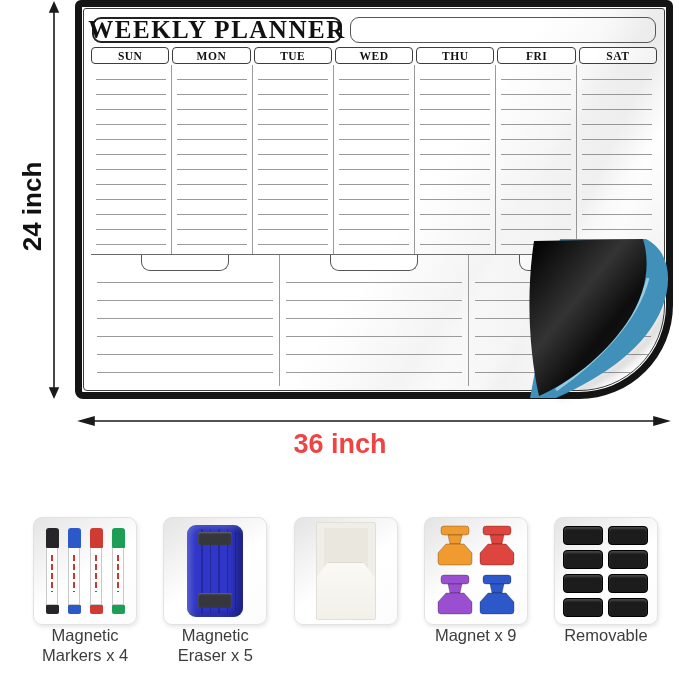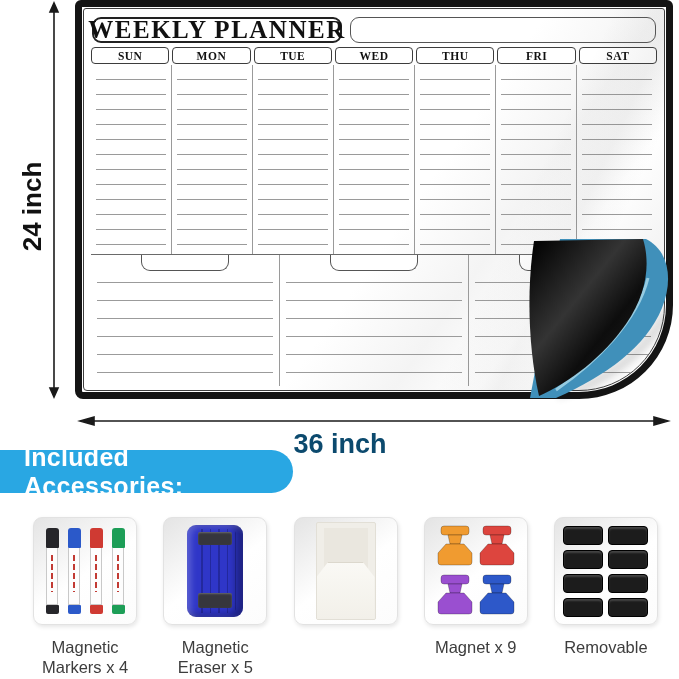--- a/index.html
+++ b/index.html
@@ -39,34 +39,34 @@
   .bottom-col:last-child{border-right:none;}
   .tab{position:absolute;top:0;left:50%;transform:translateX(-50%);width:86px;height:15px;
          background:#fff;border:1px solid #555;border-top:none;border-radius:0 0 9px 9px;}
 
   
   .overlay-svg{position:absolute;left:0;top:0;width:679px;height:679px;pointer-events:none;}
 
   .dim-height{position:absolute;left:-28px;top:191px;width:120px;text-align:center;
          transform:rotate(-90deg);font-size:26px;font-weight:bold;color:#111;}
   .dim-width{position:absolute;left:230px;top:429px;width:220px;text-align:center;
-         font-size:27px;font-weight:bold;color:#0c4a6e;}
+         font-size:27px;font-weight:bold;color:#ef4444;}
 
   .banner{position:absolute;left:0;top:450px;width:293px;height:43px;background:var(--banner_blue);
          border-radius:0 22px 22px 0;display:flex;align-items:center;box-sizing:border-box;
          padding-left:24px;color:#fff;font-size:25px;font-weight:bold;letter-spacing:.3px;}
 
   
   .accessories{position:absolute;left:26px;right:14px;top:517px;display:flex;gap:12px;}
   .acc{flex:1;display:flex;flex-direction:column;align-items:center;}
   .acc-card{width:102px;height:106px;border-radius:9px;position:relative;
          background:linear-gradient(145deg,#e4e4e4,#ffffff 52%,#fcfcfc);
          border:1px solid #e2e2e2;box-shadow:1px 2px 4px rgba(0,0,0,.10);
          display:flex;align-items:center;justify-content:center;}
-  .acc-label{margin-top:12px;font-size:16.5px;color:#3d3d3d;text-align:center;line-height:1.22;}
+  .acc-label{margin-top:0;font-size:16.5px;color:#3d3d3d;text-align:center;line-height:1.22;}
   .acc-label span{display:block;}
 
   .markers{display:flex;gap:9px;}
   .marker{width:13px;height:86px;display:flex;flex-direction:column;align-items:center;}
   .m-cap{width:13px;height:20px;border-radius:3px 3px 1px 1px;background:var(--c);}
   .m-body{width:12px;flex:1;background:#fdfdfd;border:1px solid #c9c9c9;border-top:none;
          box-sizing:border-box;position:relative;}
   .m-body::after{content:"";position:absolute;left:4px;top:7px;bottom:12px;width:2px;
          background:repeating-linear-gradient(to bottom,#c23a33 0 6px,transparent 6px 9px);}
   .m-band{width:13px;height:9px;background:var(--c);border-radius:1px 1px 2px 2px;}
@@ -157,23 +157,20 @@
     </defs>
     <path d="M556 398 C607 375 646 347 662 308 L668 320 C650 356 610 383 560 400 Z" fill="#000" opacity="0.10" style="filter:blur(3px)"></path>
     <path d="M560 239 L646 239 C668 250 674 278 662 308 C646 347 607 375 556 398 L530 398 Z" fill="var(--curl_blue)"></path>
     <path d="M648 278 C637 322 596 362 556 390" fill="none" stroke="var(--curl_streak)" stroke-width="3" opacity="0.85"></path>
     <path d="M534 241 L643 239 C650 262 648 292 626 324 C603 357 570 382 539 396 C529 352 526 293 534 241 Z" fill="url(#bgrad)"></path>
   </svg>
 
   <div class="dim-height">24 inch</div>
   <div class="dim-width">36 inch</div>
 
-  <div class="banner">
-    <span>Included Accessories:</span>
-  </div>
 
   <div class="accessories">
 
     <div class="acc">
       <div class="acc-card">
         <div class="markers">
           <div class="marker" style="--c:var(--marker_black)">
               <span class="m-cap"></span>
               <span class="m-body"></span>
               <span class="m-band"></span>

